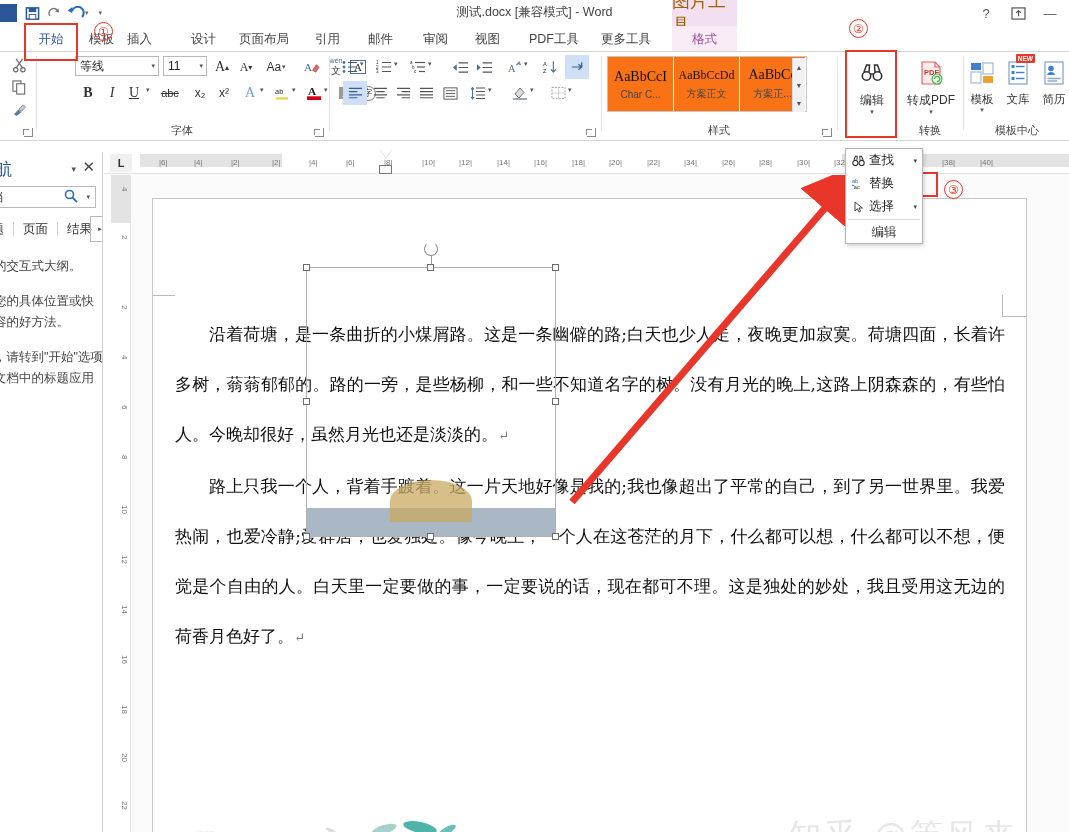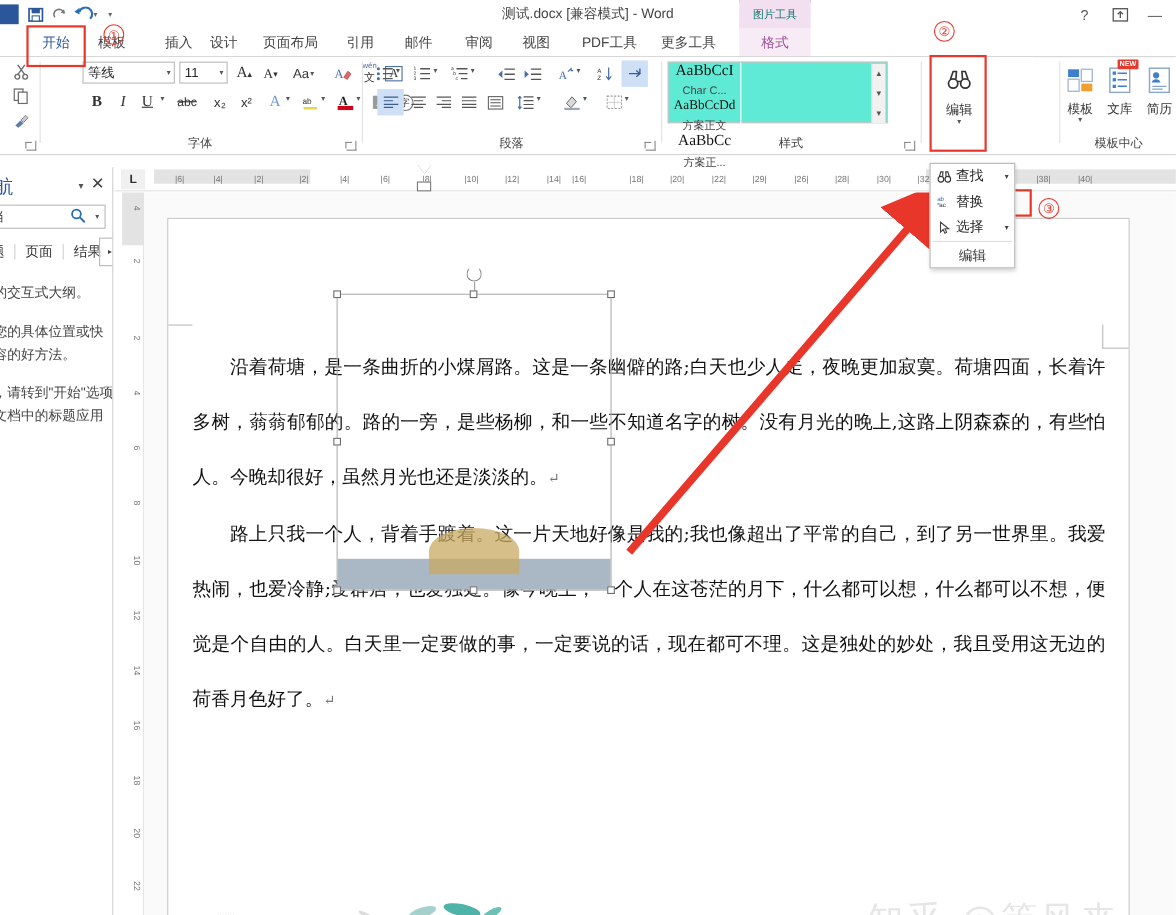--- a/index.html
+++ b/index.html
@@ -16,21 +16,21 @@
   .qat-ico { width:22px; height:20px; display:flex; align-items:center; justify-content:center;
              font-size:14px; color:#444; }
   .qat-ico svg { display:block; }
   .qat-caret { font-size:7px; color:#666; margin-left:-2px; }
   .win-title { position:absolute; left:0; top:4px; width:1069px; text-align:center;
                font-size:12.5px; color:#444; }
   .winctl { position:absolute; right:4px; top:2px; display:flex; align-items:center; gap:2px; }
   .winctl > div { width:30px; height:22px; display:flex; align-items:center; justify-content:center;
                   color:#555; font-size:13px; }
   .ctxtab { position:absolute; left:672px; top:0px; width:65px; height:26px;
-            background:#f2dff0; color:#0f766e; font-size:10px;
+            background:#f2dff0; color:#a16207; font-size:18px;
             display:flex; align-items:center; justify-content:center; }
   .ctxtab-bar { position:absolute; left:672px; top:0; width:65px; height:2px; background:#b452a8; }
 
   
   .tabs { position:absolute; left:0; top:26px; width:1069px; height:26px;padding-left:10px; }
   .tab { position:absolute; top:0; height:26px; padding:0 11px; font-size:12.5px; color:#444;
          display:flex; align-items:center; justify-content:center; white-space:nowrap; }
   .tab.active { color:#2b579a; background:#fff; }
   .tab.ctx { background:#f7ebf6; color:#a0539c; }
   .tabs-underline { position:absolute; left:0; top:51px; width:1069px; height:1px; background:#d4d4d4; }
@@ -60,21 +60,21 @@
               border:1px solid #b9b9b9; background:#fff; font-size:12px; color:#222;
               display:flex; align-items:center; padding-left:4px; }
   .fontsize .cv { position:absolute; right:3px; font-size:7px; color:#555; }
   .ic { position:absolute; display:flex; align-items:center; justify-content:center;
         color:#333; font-size:12px; }
   .ic-btn { height:22px; min-width:22px; }
   .cv-s { font-size:7px; color:#555; margin-left:1px; }
 
   
   .stylebox { position:absolute; left:4px; top:4px; width:200px; height:56px;
-              border:1px solid #c6c6c6; background:#5eead4; display:flex;flex-direction:column; }
+              border:1px solid #c6c6c6; background:#f97316; display:flex; }
   .stylecell { width:66px; height:54px; display:flex; flex-direction:column;
                align-items:center; justify-content:center; border-right:1px solid #fff; }
   .stylecell .sp { font-family:"Liberation Serif","DejaVu Serif",serif; font-size:14px; color:#111; }
   .stylecell .sn { font-size:10px; color:#444; margin-top:4px; white-space:nowrap; }
   .stylescroll { position:absolute; right:1px; top:1px; width:13px; height:54px;
                  background:#f1f1f1; border-left:1px solid #dadada;
                  display:flex; flex-direction:column; justify-content:space-between; align-items:center; }
   .stylescroll div { font-size:7px; color:#555; height:18px; display:flex;
                      align-items:center; justify-content:center; width:100%; }
 
@@ -220,21 +220,21 @@
           <path d="M8 10 L8 4 M5.4 6.4 L8 3.8 L10.6 6.4" stroke="#555" stroke-width="1.3" fill="none"></path>
         </svg>
     </div>
     <div>—</div>
   </div>
 </div>
 
 <div class="tabs">
   <div class="tab active" style="left:26px; width:50px;">开始</div>
   <div class="tab" style="left:78px;">模板</div>
-  <div class="tab" style="left:139px;">插入</div>
+  <div class="tab" style="left:116px;">插入</div>
   <div class="tab" style="left:180px;">设计</div>
   <div class="tab" style="left:228px;">页面布局</div>
   <div class="tab" style="left:304px;">引用</div>
   <div class="tab" style="left:357px;">邮件</div>
   <div class="tab" style="left:412px;">审阅</div>
   <div class="tab" style="left:464px;">视图</div>
   <div class="tab" style="left:518px;">PDF工具</div>
   <div class="tab" style="left:590px;">更多工具</div>
   <div class="tab ctx" style="left:672px; width:65px;">格式</div>
 </div>
@@ -466,21 +466,20 @@
     <div class="ic ic-btn" style="left:216px; top:30px;">
       <svg width="15" height="14" viewBox="0 0 16 14">
           <rect x="1" y="1" width="14" height="12" fill="none" stroke="#999" stroke-width="1" stroke-dasharray="2 1.4"></rect>
           <path d="M8 1 V13 M1 7 H15" stroke="#c5c5c5" stroke-width=".8"></path>
         </svg>
     </div>
     <div class="ic" style="left:236px; top:34px;">
         <span class="cv-s">▾</span>
       </div>
 
-    <div class="grp-label">段落</div>
     <div class="grp-launch"></div>
   </div>
   <div class="grp-sep" style="left:601px;"></div>
 
   <div class="grp" style="left:603px; width:232px;">
     <div class="stylebox">
       <div class="stylecell">
         <span class="sp">AaBbCcI</span>
         <span class="sn">Char C...</span>
       </div>
@@ -511,20 +510,36 @@
             <circle cx="16.5" cy="13" r="4.2" fill="none" stroke="#333" stroke-width="1.6"></circle>
             <path d="M3 9 L5.5 2 L8.5 2 L8 9 M19 9 L16.5 2 L13.5 2 L14 9" fill="none" stroke="#333" stroke-width="1.5"></path>
             <path d="M9 11 H13" stroke="#333" stroke-width="1.4"></path>
           </svg>
       </div>
       <div class="bl">编辑</div>
       <div class="bc">▾</div>
     </div>
   </div>
 
+  <div class="grp" style="left:900px; width:60px;">
+    <div class="bigbtn" style="left:3px; width:56px;">
+      <div class="bi">
+        <svg width="26" height="26" viewBox="0 0 26 26">
+            <path d="M4 2 H17 L22 7 V24 H4 Z" fill="#fdecec" stroke="#d66" stroke-width="1.2"></path>
+            <path d="M17 2 V7 H22" fill="none" stroke="#d66" stroke-width="1.2"></path>
+            <text x="6" y="15" font-size="7.5" fill="#c33" font-family="sans-serif" font-weight="bold">PDF</text>
+            <circle cx="19" cy="19" r="5" fill="#e8f5e9" stroke="#4caf50" stroke-width="1.2"></circle>
+            <path d="M16.6 19 A2.6 2.6 0 1 1 19 21.6" fill="none" stroke="#4caf50" stroke-width="1.3"></path>
+          </svg>
+      </div>
+      <div class="bl">转成PDF</div>
+      <div class="bc">▾</div>
+    </div>
+    <div class="grp-label">转换</div>
+  </div>
   <div class="grp-sep" style="left:963px;"></div>
 
   <div class="grp" style="left:965px; width:104px;">
     <div class="bigbtn" style="left:0; width:34px;">
       <div class="bi">
         <svg width="26" height="24" viewBox="0 0 26 24">
             <rect x="2" y="2" width="10" height="7" fill="#3f7fd0"></rect>
             <rect x="14" y="2" width="10" height="11" fill="#fff" stroke="#9fb8d6" stroke-width="1.2"></rect>
             <rect x="2" y="11" width="10" height="11" fill="#fff" stroke="#9fb8d6" stroke-width="1.2"></rect>
             <rect x="14" y="15" width="10" height="7" fill="#f0a030"></rect>
@@ -601,25 +616,25 @@
       <div class="hr-tick" style="left: 55px;">|6|</div>
       <div class="hr-tick" style="left: 90px;">|4|</div>
       <div class="hr-tick" style="left: 127px;">|2|</div>
       <div class="hr-tick" style="left: 168px;">|2|</div>
       <div class="hr-tick" style="left: 205px;">|4|</div>
       <div class="hr-tick" style="left: 242px;">|6|</div>
       <div class="hr-tick" style="left: 280px;">|8|</div>
       <div class="hr-tick" style="left: 318px;">|10|</div>
       <div class="hr-tick" style="left: 355px;">|12|</div>
       <div class="hr-tick" style="left: 393px;">|14|</div>
-      <div class="hr-tick" style="left: 416px;">|16|</div>
+      <div class="hr-tick" style="left: 430px;">|16|</div>
       <div class="hr-tick" style="left: 468px;">|18|</div>
       <div class="hr-tick" style="left: 505px;">|20|</div>
       <div class="hr-tick" style="left: 543px;">|22|</div>
-      <div class="hr-tick" style="left: 580px;">|29|</div>
+      <div class="hr-tick" style="left: 580px;">|34|</div>
       <div class="hr-tick" style="left: 618px;">|26|</div>
       <div class="hr-tick" style="left: 655px;">|28|</div>
       <div class="hr-tick" style="left: 693px;">|30|</div>
       <div class="hr-tick" style="left: 730px;">|32|</div>
       <div class="hr-tick" style="left: 838px;">|38|</div>
       <div class="hr-tick" style="left: 876px;">|40|</div>
       <div class="hr-tick" style="left: 913px; margin-top: 26px;">|42|</div>
     </div>
   <div class="indent-top"></div>
   <div class="indent-bot"></div>

